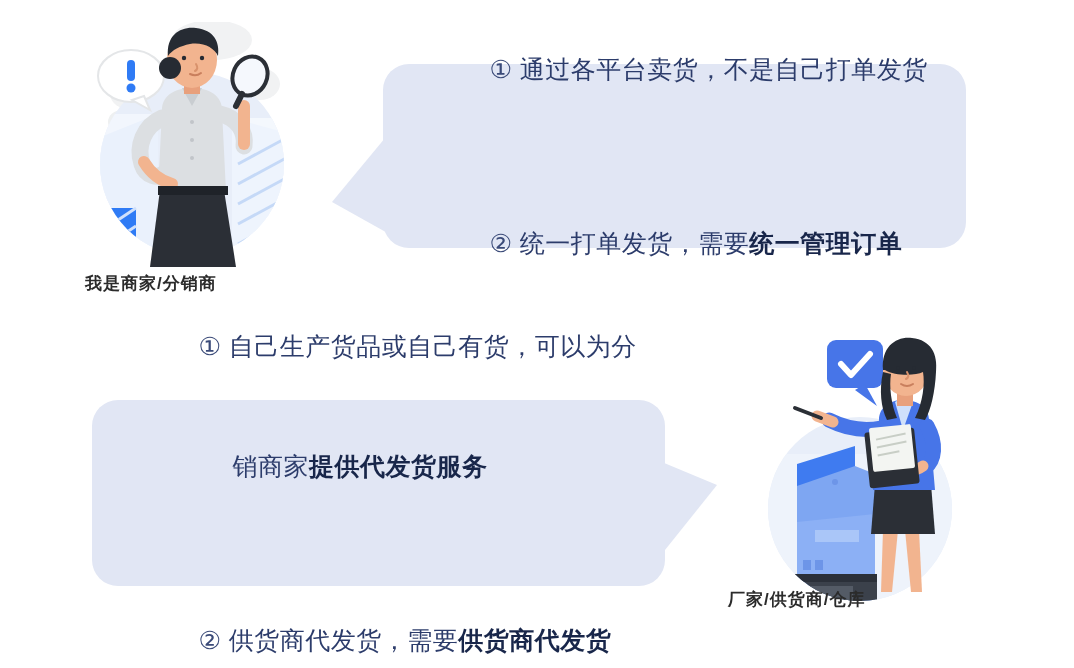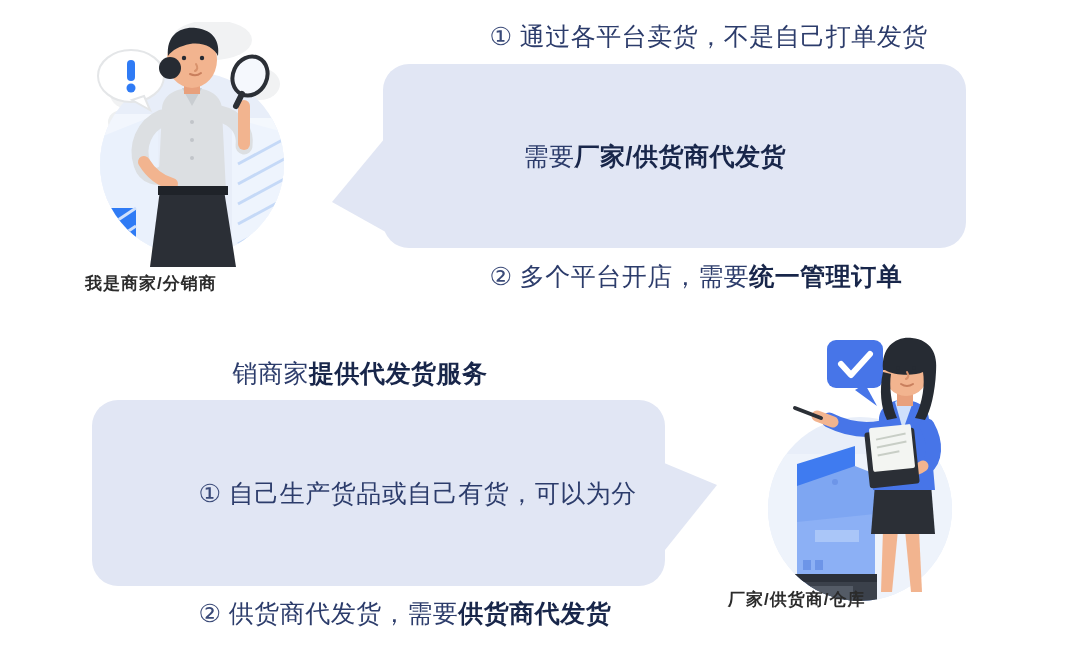--- a/index.html
+++ b/index.html
@@ -37,20 +37,21 @@
 
   .bubble-lines {
     position: absolute;
     left: 0; top: 0;
     width: 100%;
     height: 100%;
     display: flex;
     flex-direction: column;
     justify-content: center;
     box-sizing: border-box;
+    gap: 27px;
   }
 
   .b-line {
     display: block;
     color: #2c3c6b;
     font-size: 25px;
     line-height: 40px;
     letter-spacing: 0.5px;
     white-space: pre;
   }
@@ -166,45 +167,42 @@
   <svg class="abs" style="left:330px; top:120px;" width="70" height="120" viewBox="0 0 70 120">
     <path d="M70 0 L70 120 L2 82 Z" fill="#e1e6f4"></path>
   </svg>
 
   <div class="bubble" style="left:383px; top:64px; width:583px; height:184px;">
     <div class="bubble-lines" style="padding:0 32px;">
       <div>
         <span class="b-line">
           <span class="num">① </span><span>通过各平台卖货，不是自己打单发货</span>
         </span>
-        <span class="b-line b-indent">
-          <span>需要</span><b>厂家/供货商代发货</b>
-        </span>
       </div>
       <div style="height:14px;"></div>
       <div>
         <span class="b-line">
-          <span class="num">② </span><span>多个平台开店，需要</span><b>统一管理订单</b>
+          <span class="num">② </span><span>统一打单发货，需要</span><b>统一管理订单</b>
         </span>
       </div>
     </div>
   </div>
 
   <svg class="abs" style="left:645px; top:455px;" width="75" height="120" viewBox="0 0 75 120">
     <path d="M0 0 L0 120 L72 30 Z" fill="#e1e6f4"></path>
   </svg>
 
   <div class="bubble" style="left:92px; top:400px; width:573px; height:186px;">
     <div class="bubble-lines" style="padding:0 32px;">
       <div>
+        <span class="b-line">
+          <span class="num">① </span><span>自己生产货品或自己有货，可以为分</span>
+        </span>
         <span class="b-line b-indent">
           <span>销商家</span><b>提供代发货服务</b>
-        </span>
-        <span class="b-line">
-          <span class="num">① </span><span>自己生产货品或自己有货，可以为分</span>
         </span>
       </div>
       <div style="height:14px;"></div>
       <div>
         <span class="b-line">
           <span class="num">② </span><span>供货商代发货，需要</span><b>供货商代发货</b>
         </span>
       </div>
     </div>
   </div>

